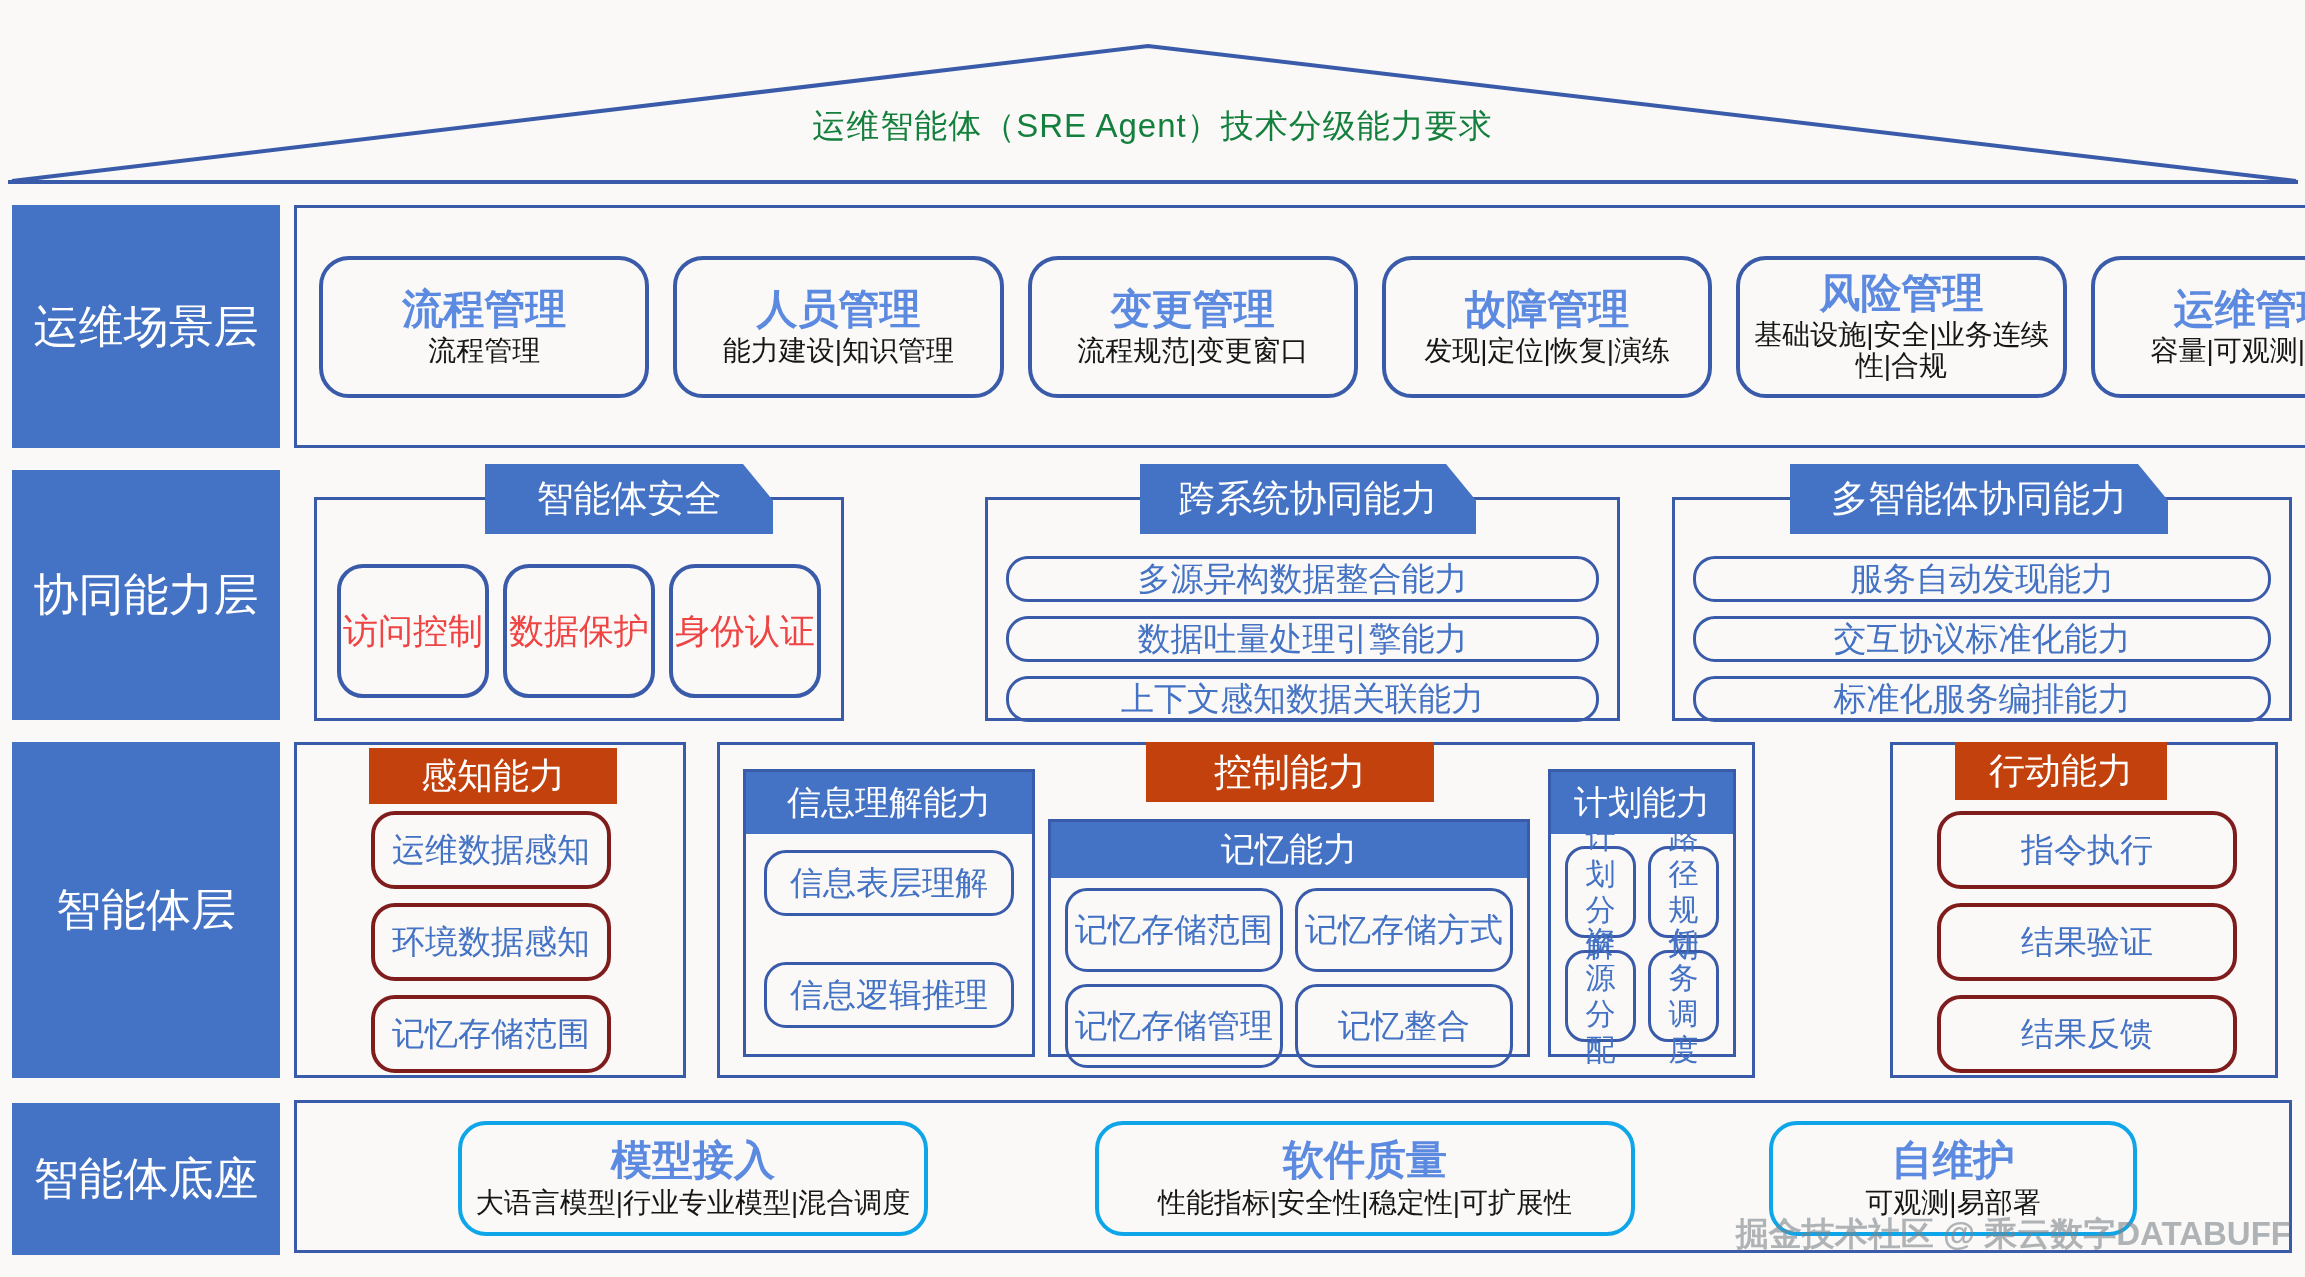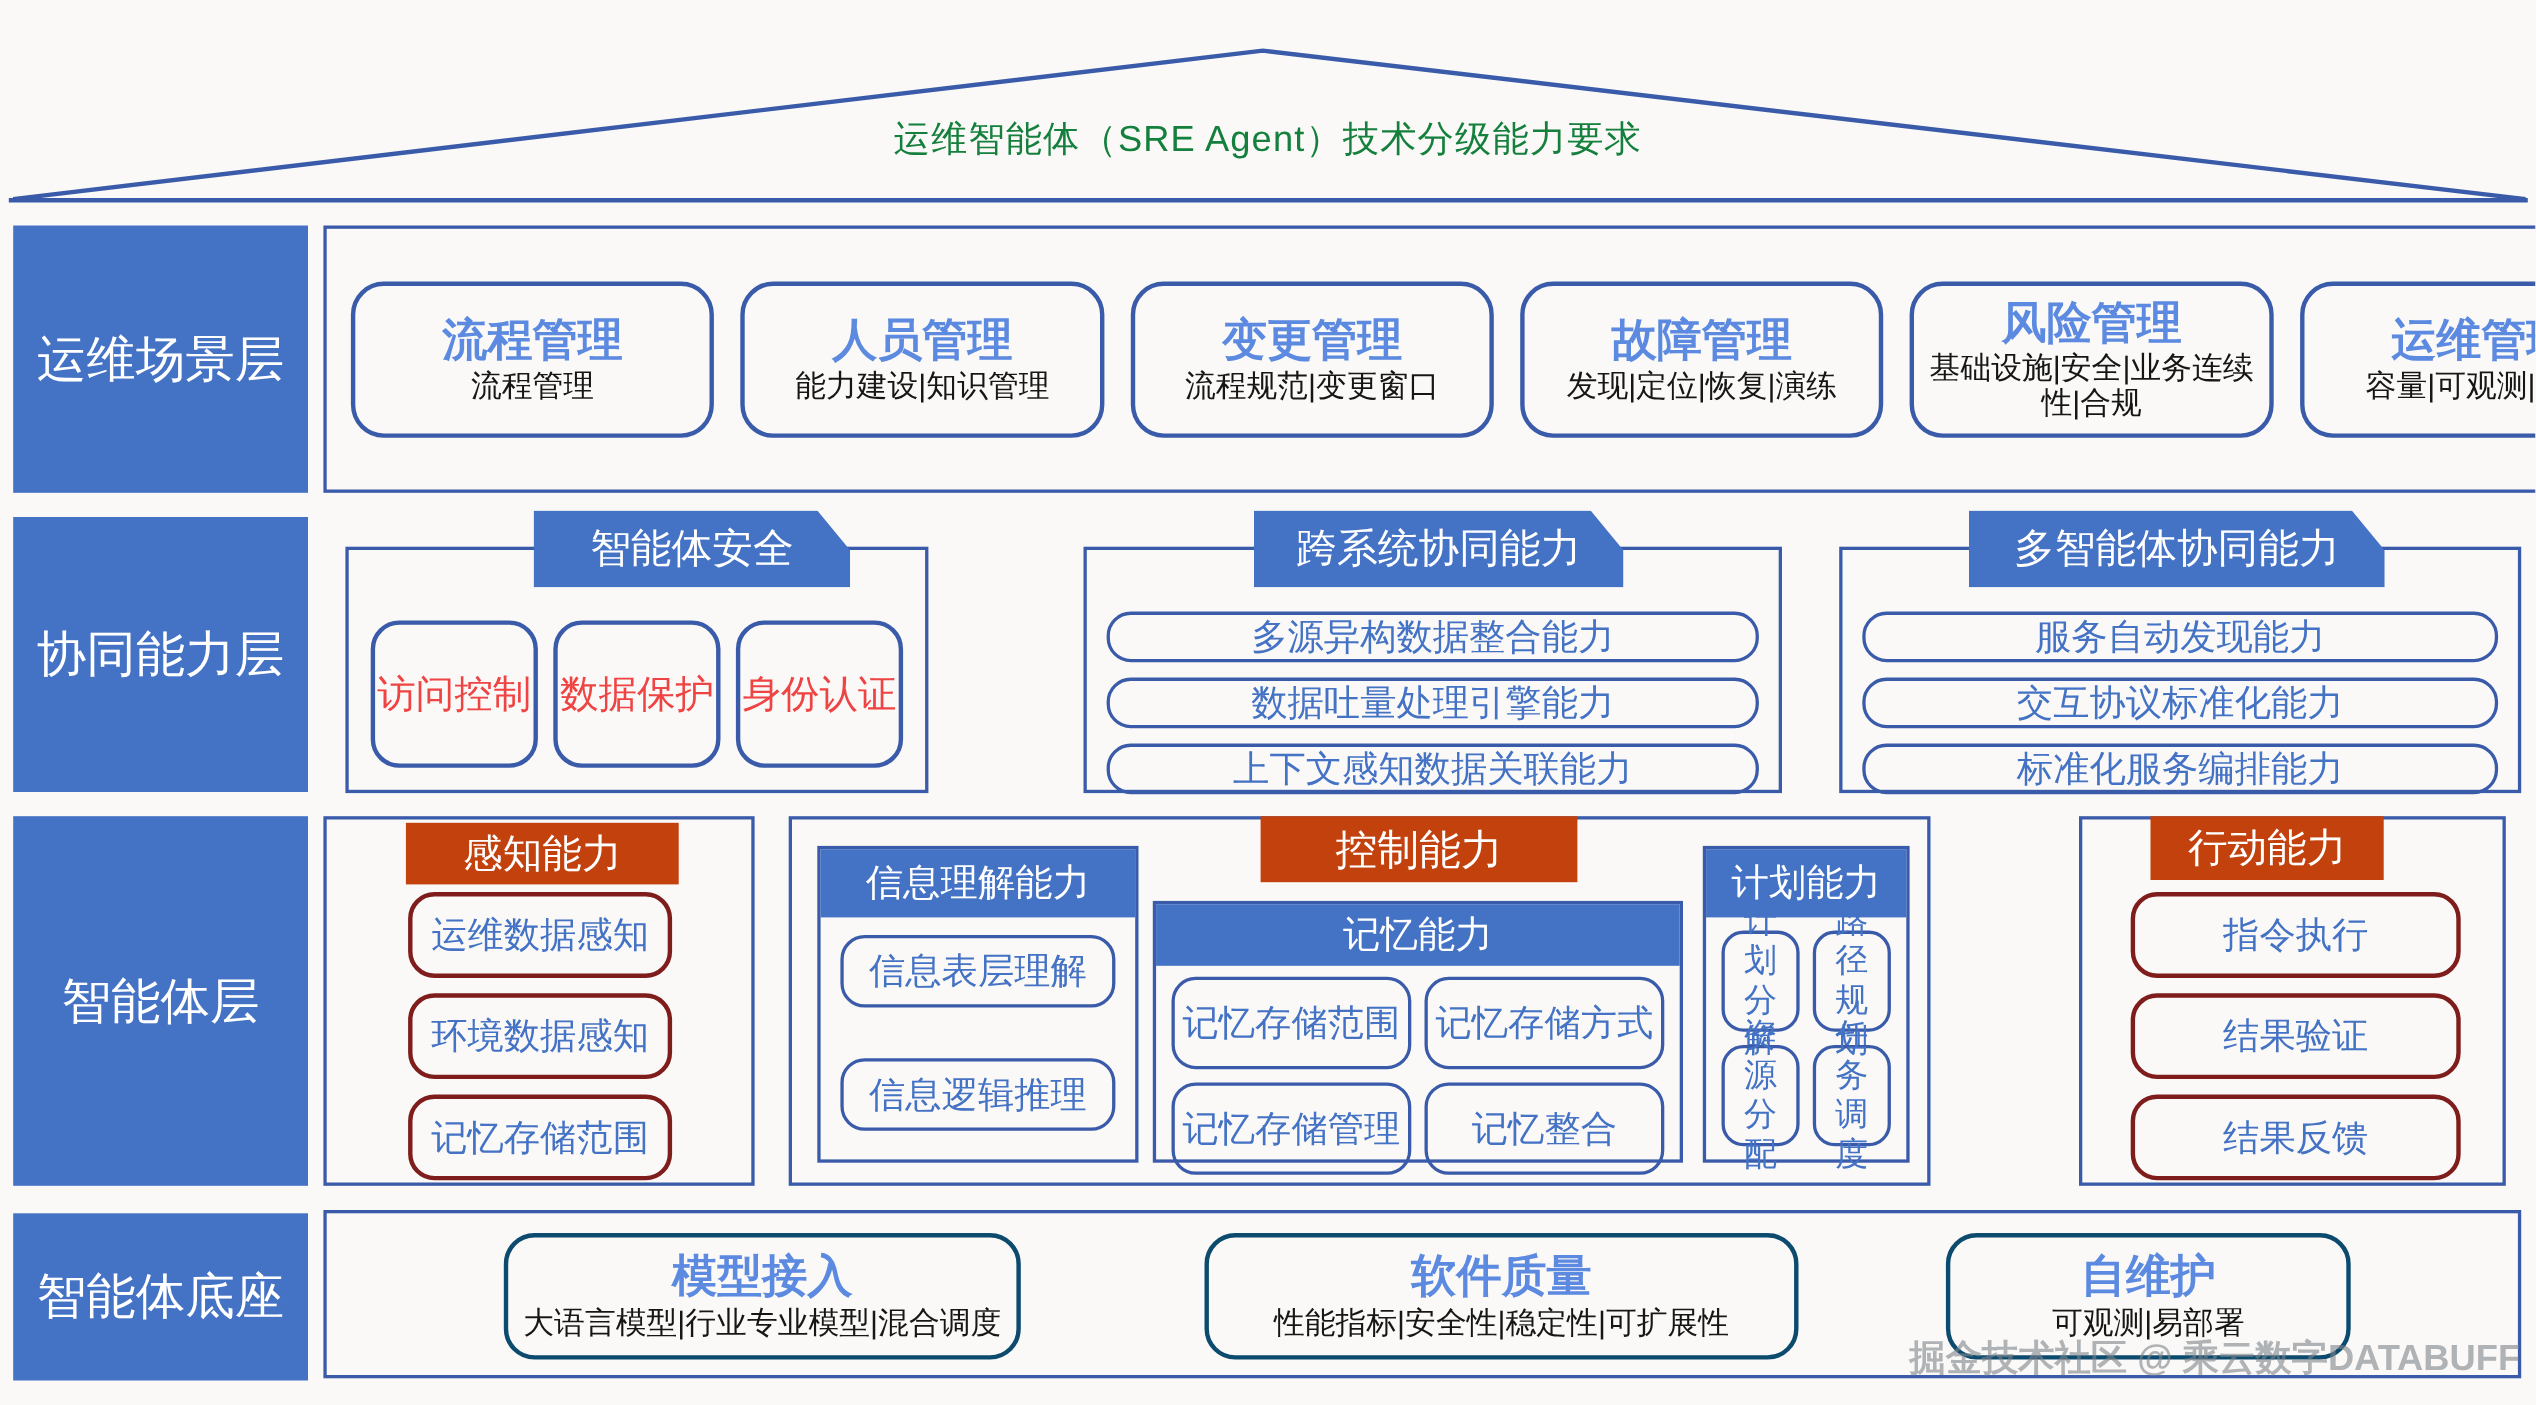--- a/index.html
+++ b/index.html
@@ -90,21 +90,21 @@
   .sub-p .sub-head{height:62px;}
   .pl-grid{display:grid;grid-template-columns:1fr 1fr;gap:12px;padding:12px 14px;}
   .pl-item{
     height:92px;border:3px solid #3A5BA9;border-radius:20px;display:flex;align-items:center;
     justify-content:center;text-align:center;font-size:30px;line-height:1.2;color:#4472C4;
     word-break:break-all;padding:0 10px;box-sizing:border-box;
   }
   
   .row4{left:294px;top:1100px;width:1998px;height:153px;}
   .b-card{
-    position:absolute;top:18px;height:115px;border:4px solid #0c4a6e;border-radius:28px;
+    position:absolute;top:18px;height:115px;border:4px solid #0ea5e9;border-radius:28px;
     display:flex;flex-direction:column;align-items:center;justify-content:center;box-sizing:border-box;
   }
   .bc1{left:161px;width:470px;}
   .bc2{left:798px;width:540px;}
   .bc3{left:1472px;width:368px;}
   .b-title{font-size:41px;font-weight:bold;color:#5C8AE0;line-height:1.1;}
   .b-sub{font-size:28px;color:#161616;line-height:1.15;padding-top:4px;}
   .watermark{
     position:absolute;right:14px;top:1212px;font-size:33px;font-weight:bold;
     color:rgba(126,131,138,0.6);white-space:nowrap;

